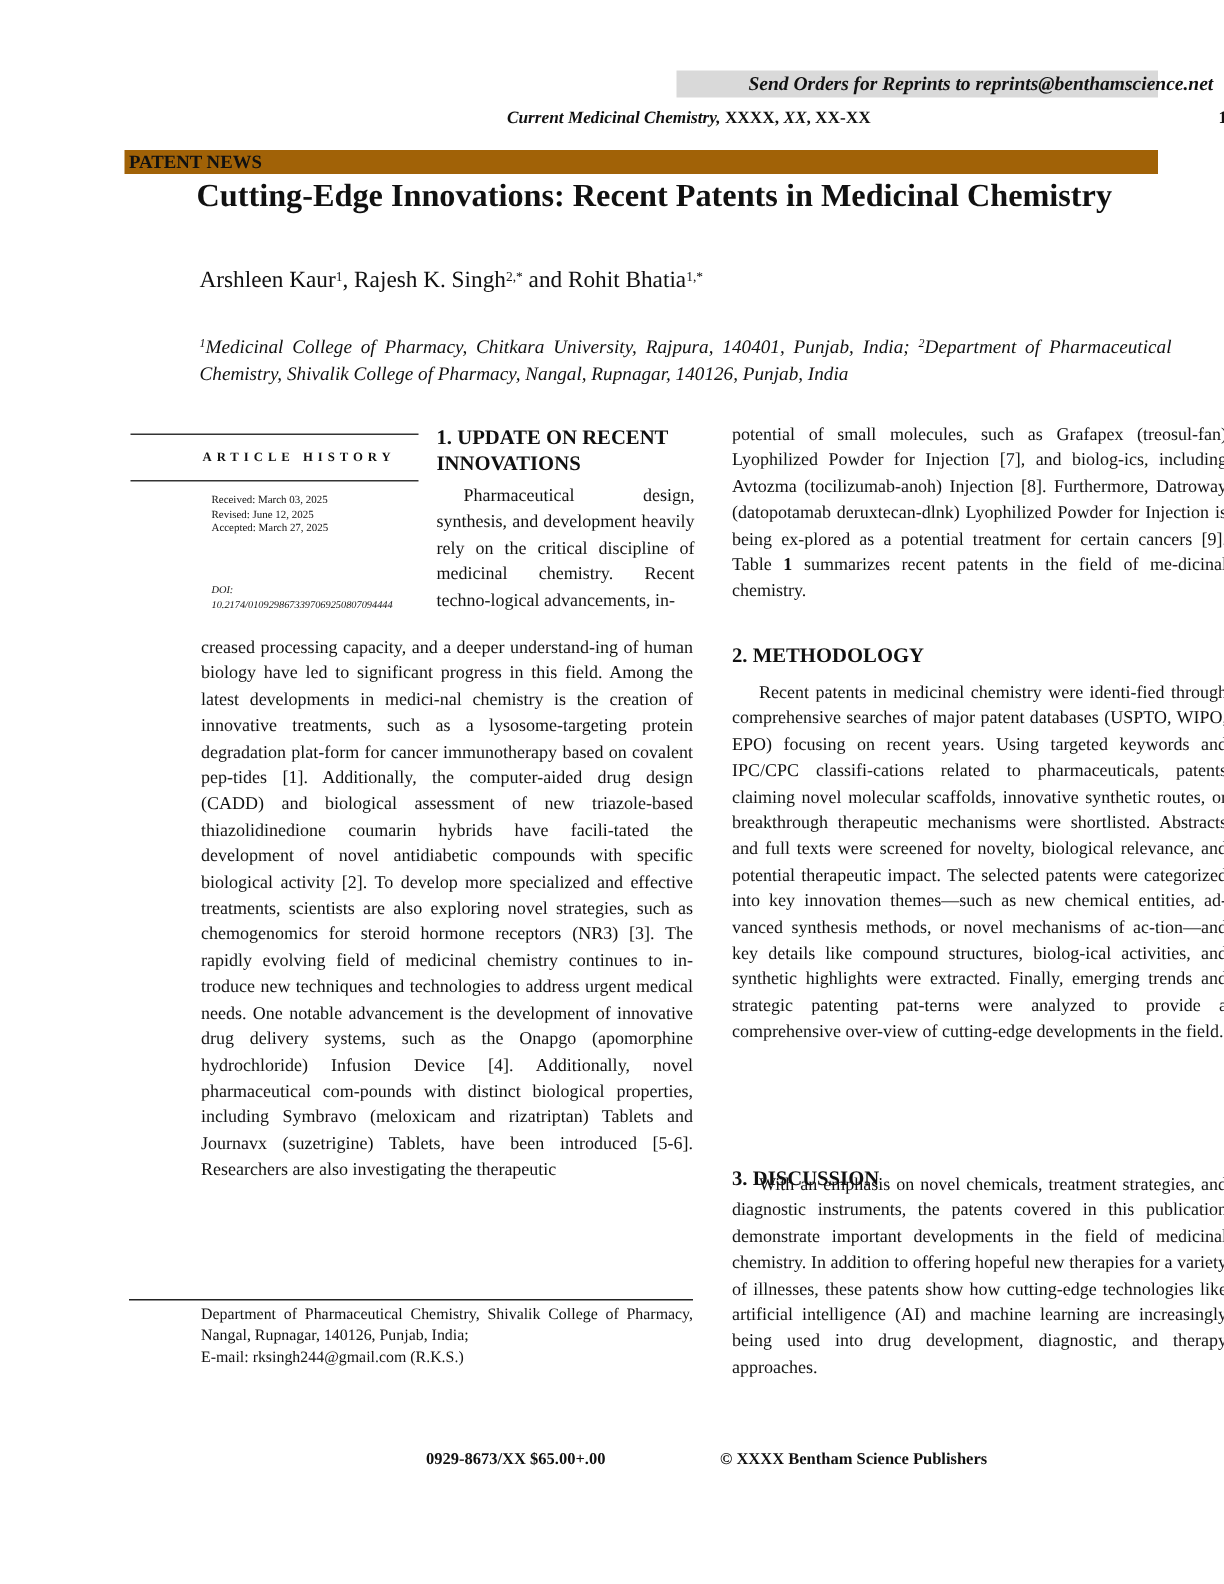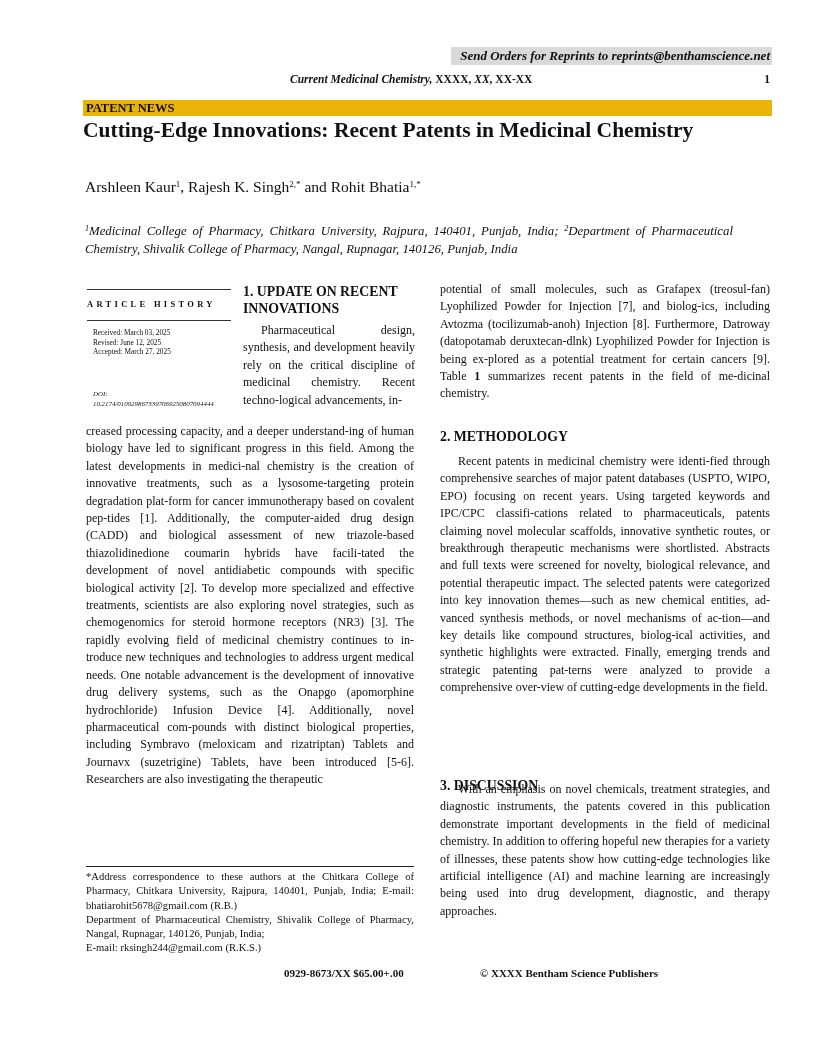--- a/index.html
+++ b/index.html
@@ -1,30 +1,30 @@
 <!DOCTYPE html>
 <html><head>
 <meta charset="utf-8">
 <style>
   html, body { margin: 0; padding: 0; background: #ffffff; }
   body { width: 816px; height: 1056px; position: relative; overflow: hidden;
          font-family: "Liberation Serif", "DejaVu Serif", serif; color: #111; }
-  .abs { position: absolute; }
+  .abs { position: absolute; padding-left: 48px; }
 
   .reprints { left: 451px; top: 47px; width: 321px; height: 18px; background: #d9d9d9;
               font-style: italic; font-weight: bold; font-size: 13px; line-height: 18px;
               text-align: right; box-sizing: border-box; padding-right: 2px; white-space: nowrap; }
 
   .journal-line { left: 290px; top: 71px; width: 482px; font-size: 11.5px; line-height: 16px; }
   .journal-line .jname { font-style: italic; font-weight: bold; }
   .journal-line .jrest { font-weight: bold; }
   .journal-line .jrest i { font-style: italic; }
   .journal-line .pagenum { position: absolute; right: 2px; top: 0; font-weight: bold; }
 
-  .patent-bar { left: 83px; top: 100px; width: 689px; height: 16px; background: #eab308;
+  .patent-bar { left: 83px; top: 100px; width: 689px; height: 16px; background: #a16207;
                 font-weight: bold; font-size: 12.5px; line-height: 16px; padding-left: 3px;
                 box-sizing: border-box; }
 
   .title { left: 83px; top: 117px; width: 700px; font-weight: bold; font-size: 21.5px; line-height: 26px; white-space: nowrap; }
 
   .authors { left: 85px; top: 177px; font-size: 15.5px; line-height: 20px; white-space: nowrap; }
   .authors sup { font-size: 9px; vertical-align: top; position: relative; top: -3px; }
 
   .affil { left: 85px; top: 222px; width: 648px; font-style: italic; font-size: 12.8px; line-height: 18px;
            text-align: justify; text-align-last: left; }
@@ -101,21 +101,20 @@
 </div>
 <div class="abs col-text sec1-wrap">
   <p class="indent">Pharmaceutical design, synthesis, and development heavily rely on the critical discipline of medicinal chemistry. Recent techno-logical advancements, in-</p>
 </div>
 <div class="abs col-text sec1-full">
   <p>creased processing capacity, and a deeper understand-ing of human biology have led to significant progress in this field. Among the latest developments in medici-nal chemistry is the creation of innovative treatments, such as a lysosome-targeting protein degradation plat-form for cancer immunotherapy based on covalent pep-tides [1]. Additionally, the computer-aided drug design (CADD) and biological assessment of new triazole-based thiazolidinedione coumarin hybrids have facili-tated the development of novel antidiabetic compounds with specific biological activity [2]. To develop more specialized and effective treatments, scientists are also exploring novel strategies, such as chemogenomics for steroid hormone receptors (NR3) [3]. The rapidly evolving field of medicinal chemistry continues to in-troduce new techniques and technologies to address urgent medical needs. One notable advancement is the development of innovative drug delivery systems, such as the Onapgo (apomorphine hydrochloride) Infusion Device [4]. Additionally, novel pharmaceutical com-pounds with distinct biological properties, including Symbravo (meloxicam and rizatriptan) Tablets and Journavx (suzetrigine) Tablets, have been introduced [5-6]. Researchers are also investigating the therapeutic</p>
 </div>
 
 <div class="abs corr-rule"></div>
 <div class="abs corr">
-  <p>*Address correspondence to these authors at the Chitkara College of Pharmacy, Chitkara University, Rajpura, 140401, Punjab, India; E-mail: bhatiarohit5678@gmail.com (R.B.)</p>
   <p>Department of Pharmaceutical Chemistry, Shivalik College of Pharmacy, Nangal, Rupnagar, 140126, Punjab, India;</p>
   <p>E-mail: rksingh244@gmail.com (R.K.S.)</p>
 </div>
 
 <div class="abs col-text rcol r1">
   <p><span>potential of small molecules, such as Grafapex (treosul-fan) Lyophilized Powder for Injection [7], and biolog-ics, including Avtozma (tocilizumab-anoh) Injection [8]. Furthermore, Datroway (datopotamab deruxtecan-dlnk) Lyophilized Powder for Injection is being ex-plored as a potential treatment for certain cancers [9]. Table </span><b>1</b><span> summarizes recent patents in the field of me-dicinal chemistry.</span></p>
 </div>
 
 <div class="abs section-h sec2-h">2. METHODOLOGY</div>
 <div class="abs col-text rcol r2">

